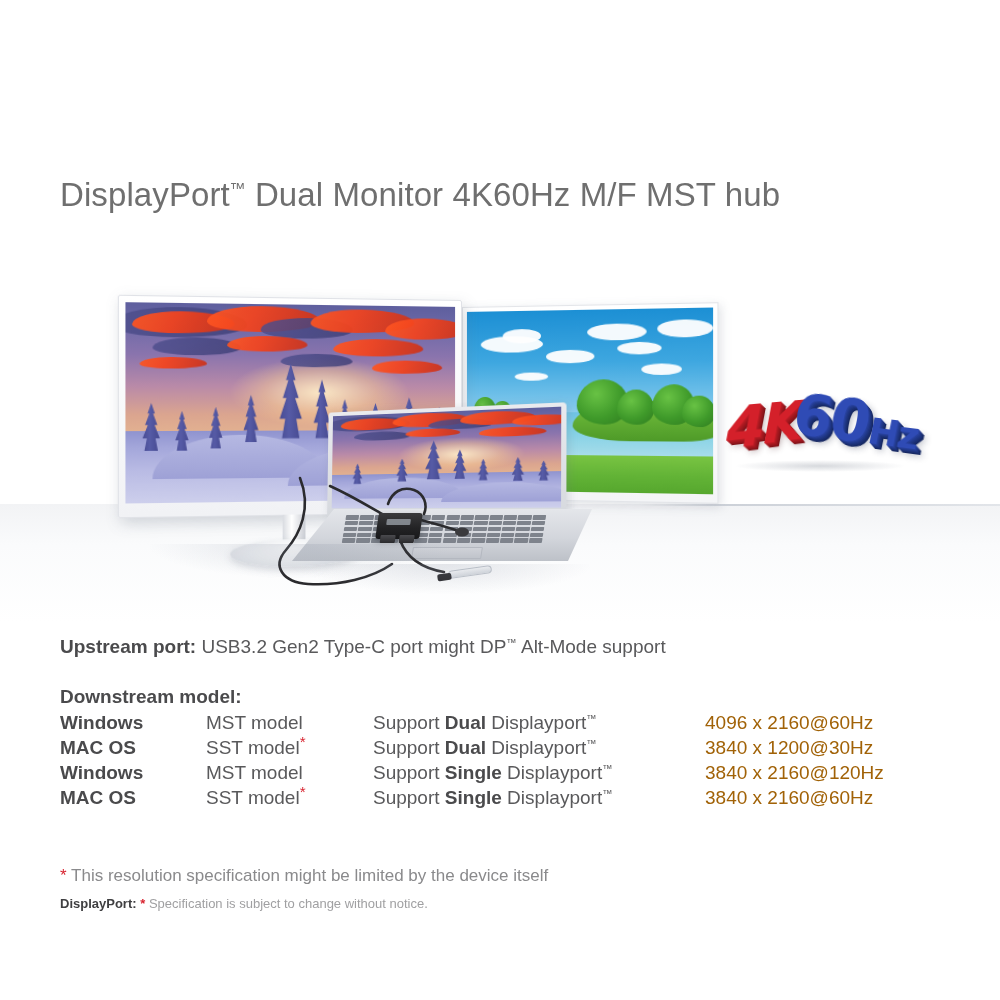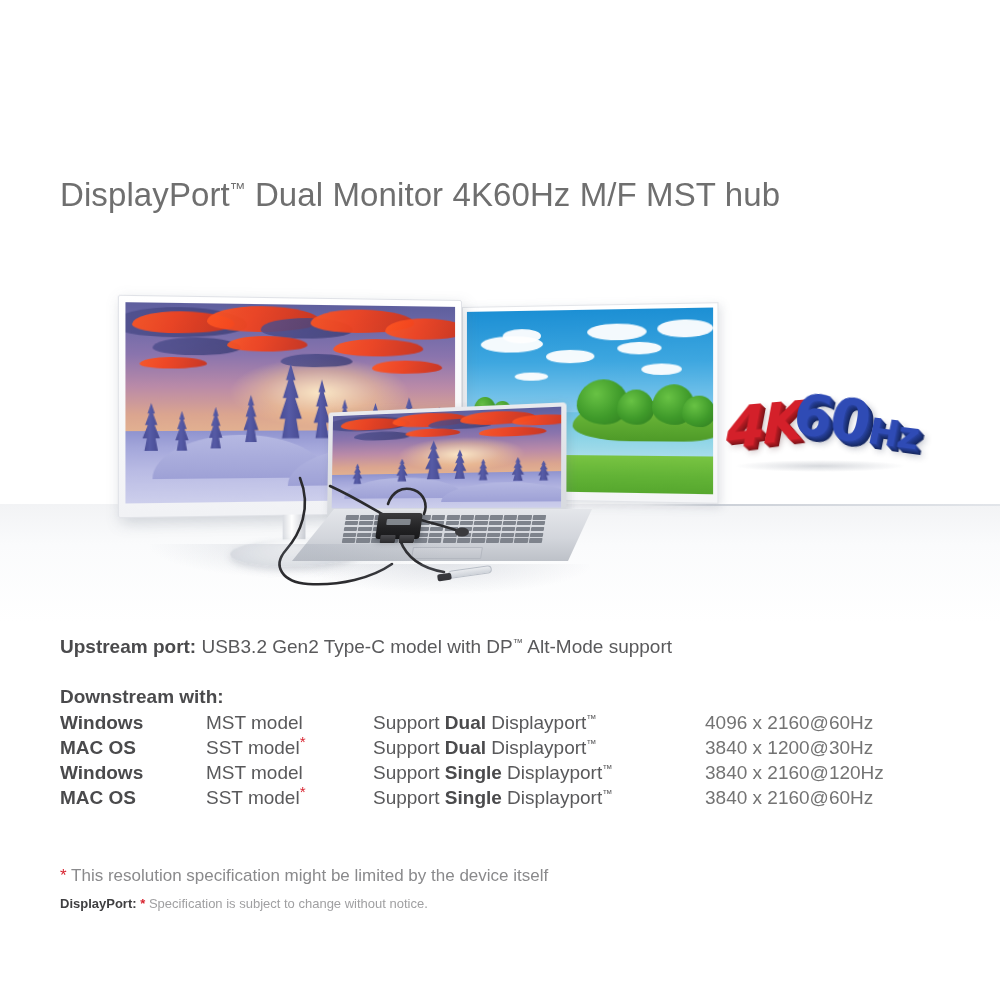--- a/index.html
+++ b/index.html
@@ -378,21 +378,21 @@
     border-collapse: collapse;
     font-size: 19px;
     color: #59595b;
     font-weight: 300;
     white-space: nowrap;
   }
   table.spec-table td { padding: 0; line-height: 25px; vertical-align: baseline; }
   td.c-os    { width: 146px; font-weight: bold; color: #4a4a4c; }
   td.c-model { width: 167px; }
   td.c-sup   { width: 332px; }
-  td.c-res   { color: #737373; }
+  td.c-res   { color: #a16207; }
   td.c-sup b { font-weight: bold; color: #4a4a4c; }
   .ast { color: #d8232f; font-size: 0.8em; vertical-align: super; line-height: 0; }
   .tm-s { font-size: 0.55em; vertical-align: super; line-height: 0; }
   td.c-or { font-weight: bold; color: #4a4a4c; padding-left: 25px; }
 
   .note {
     position: absolute;
     left: 0; top: 232px;
     font-size: 17px;
     font-weight: 300;
@@ -624,23 +624,23 @@
 
     <div class="badge">
       <div class="badge-4k"><span>4K</span></div>
       <div class="badge-60"><span>60</span><span class="badge-hz">Hz</span></div>
       <div class="badge-shadow"></div>
     </div>
   </div>
 
   <div class="spec">
 
-    <div class="upstream"><b>Upstream port:</b><span> USB3.2 Gen2 Type-C model with DP</span><span class="tm-s">™</span><span> Alt-Mode support</span></div>
-
-    <div class="down-head">Downstream with:</div>
+    <div class="upstream"><b>Upstream port:</b><span> USB3.2 Gen2 Type-C port might DP</span><span class="tm-s">™</span><span> Alt-Mode support</span></div>
+
+    <div class="down-head">Downstream model:</div>
 
     <table class="spec-table">
       <tbody>
         <tr>
           <td class="c-os">Windows</td>
           <td class="c-model"><span>MST model</span></td>
           <td class="c-sup"><span>Support </span><b>Dual</b><span> Displayport</span><span class="tm-s">™</span></td>
           <td class="c-res">4096 x 2160@60Hz</td>
         </tr>
         <tr>

